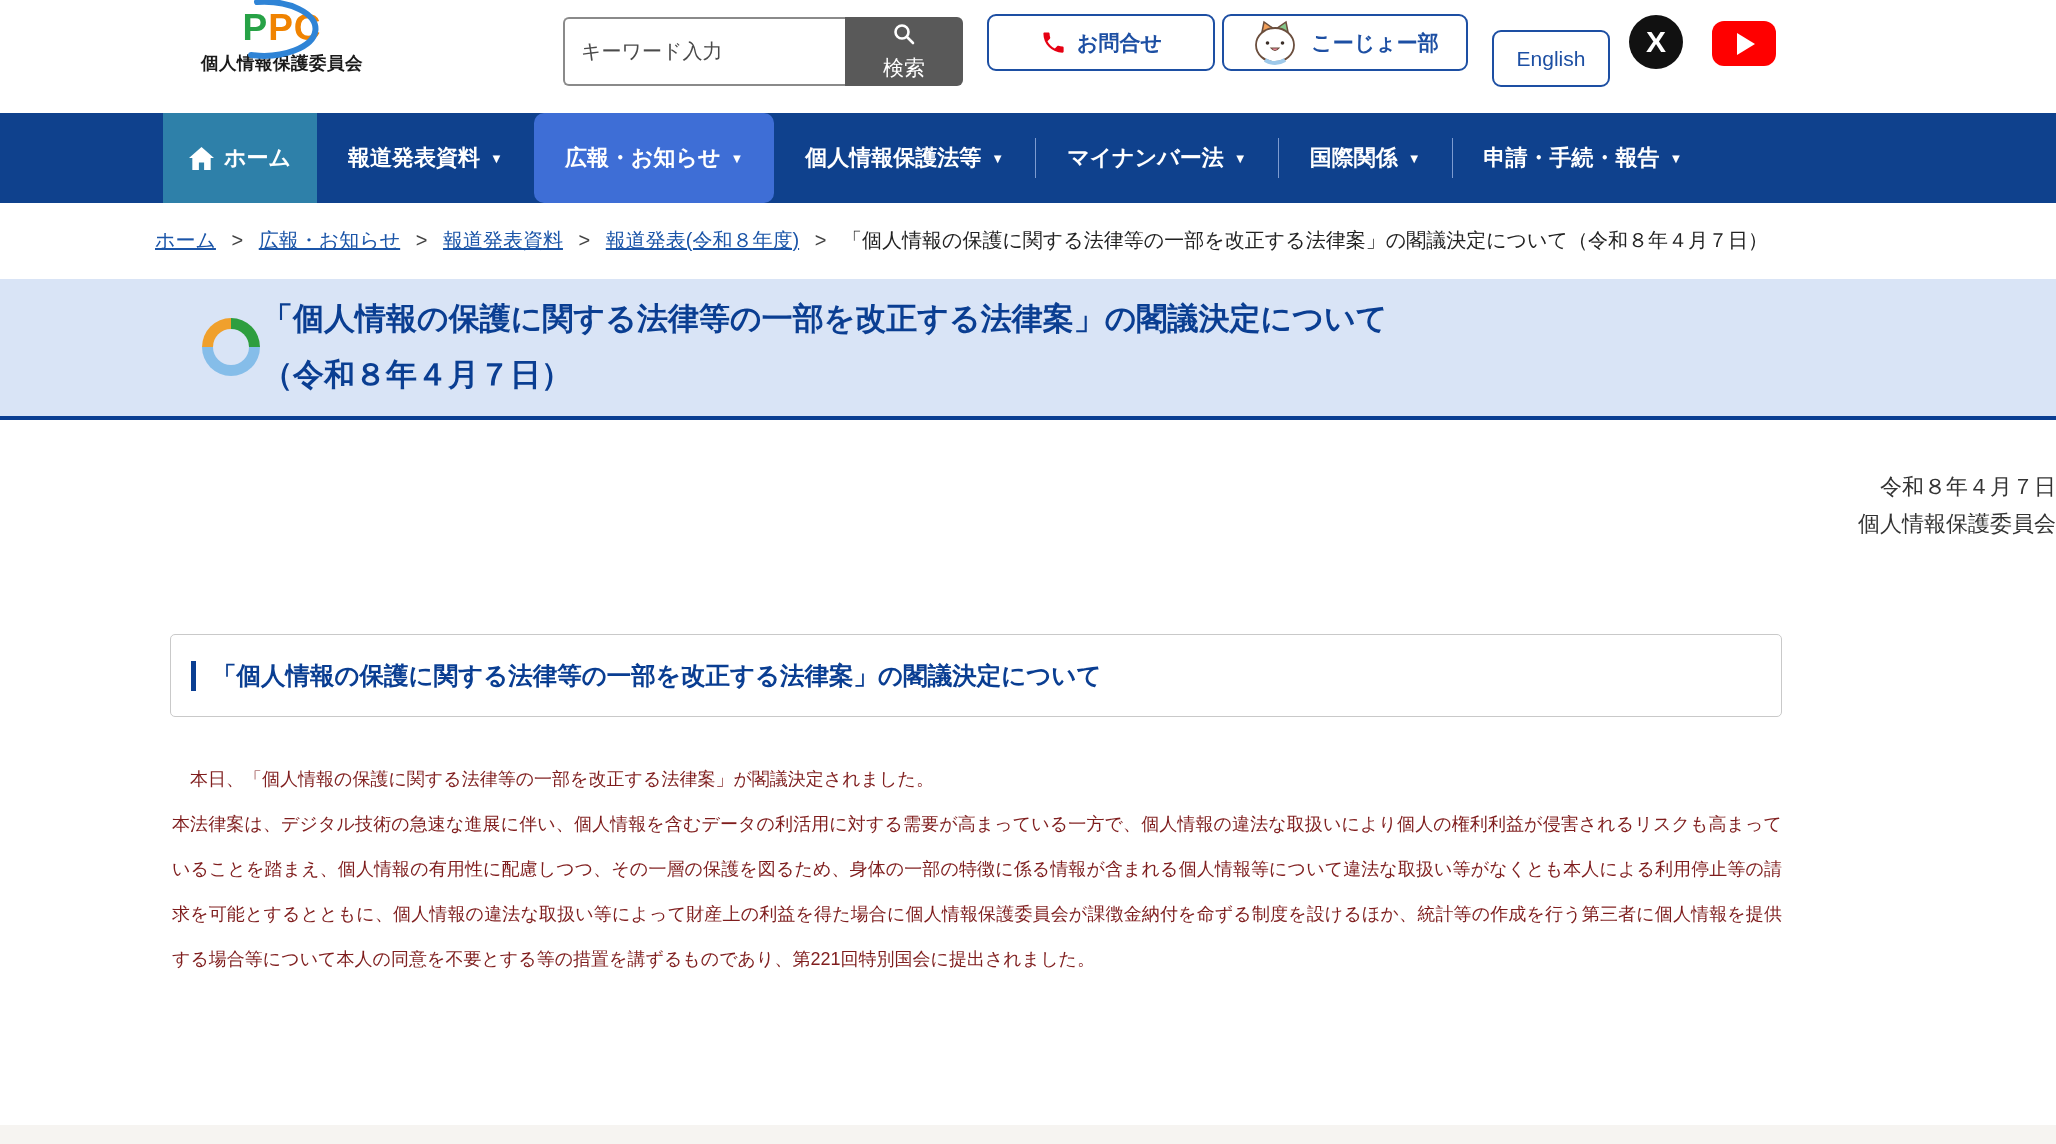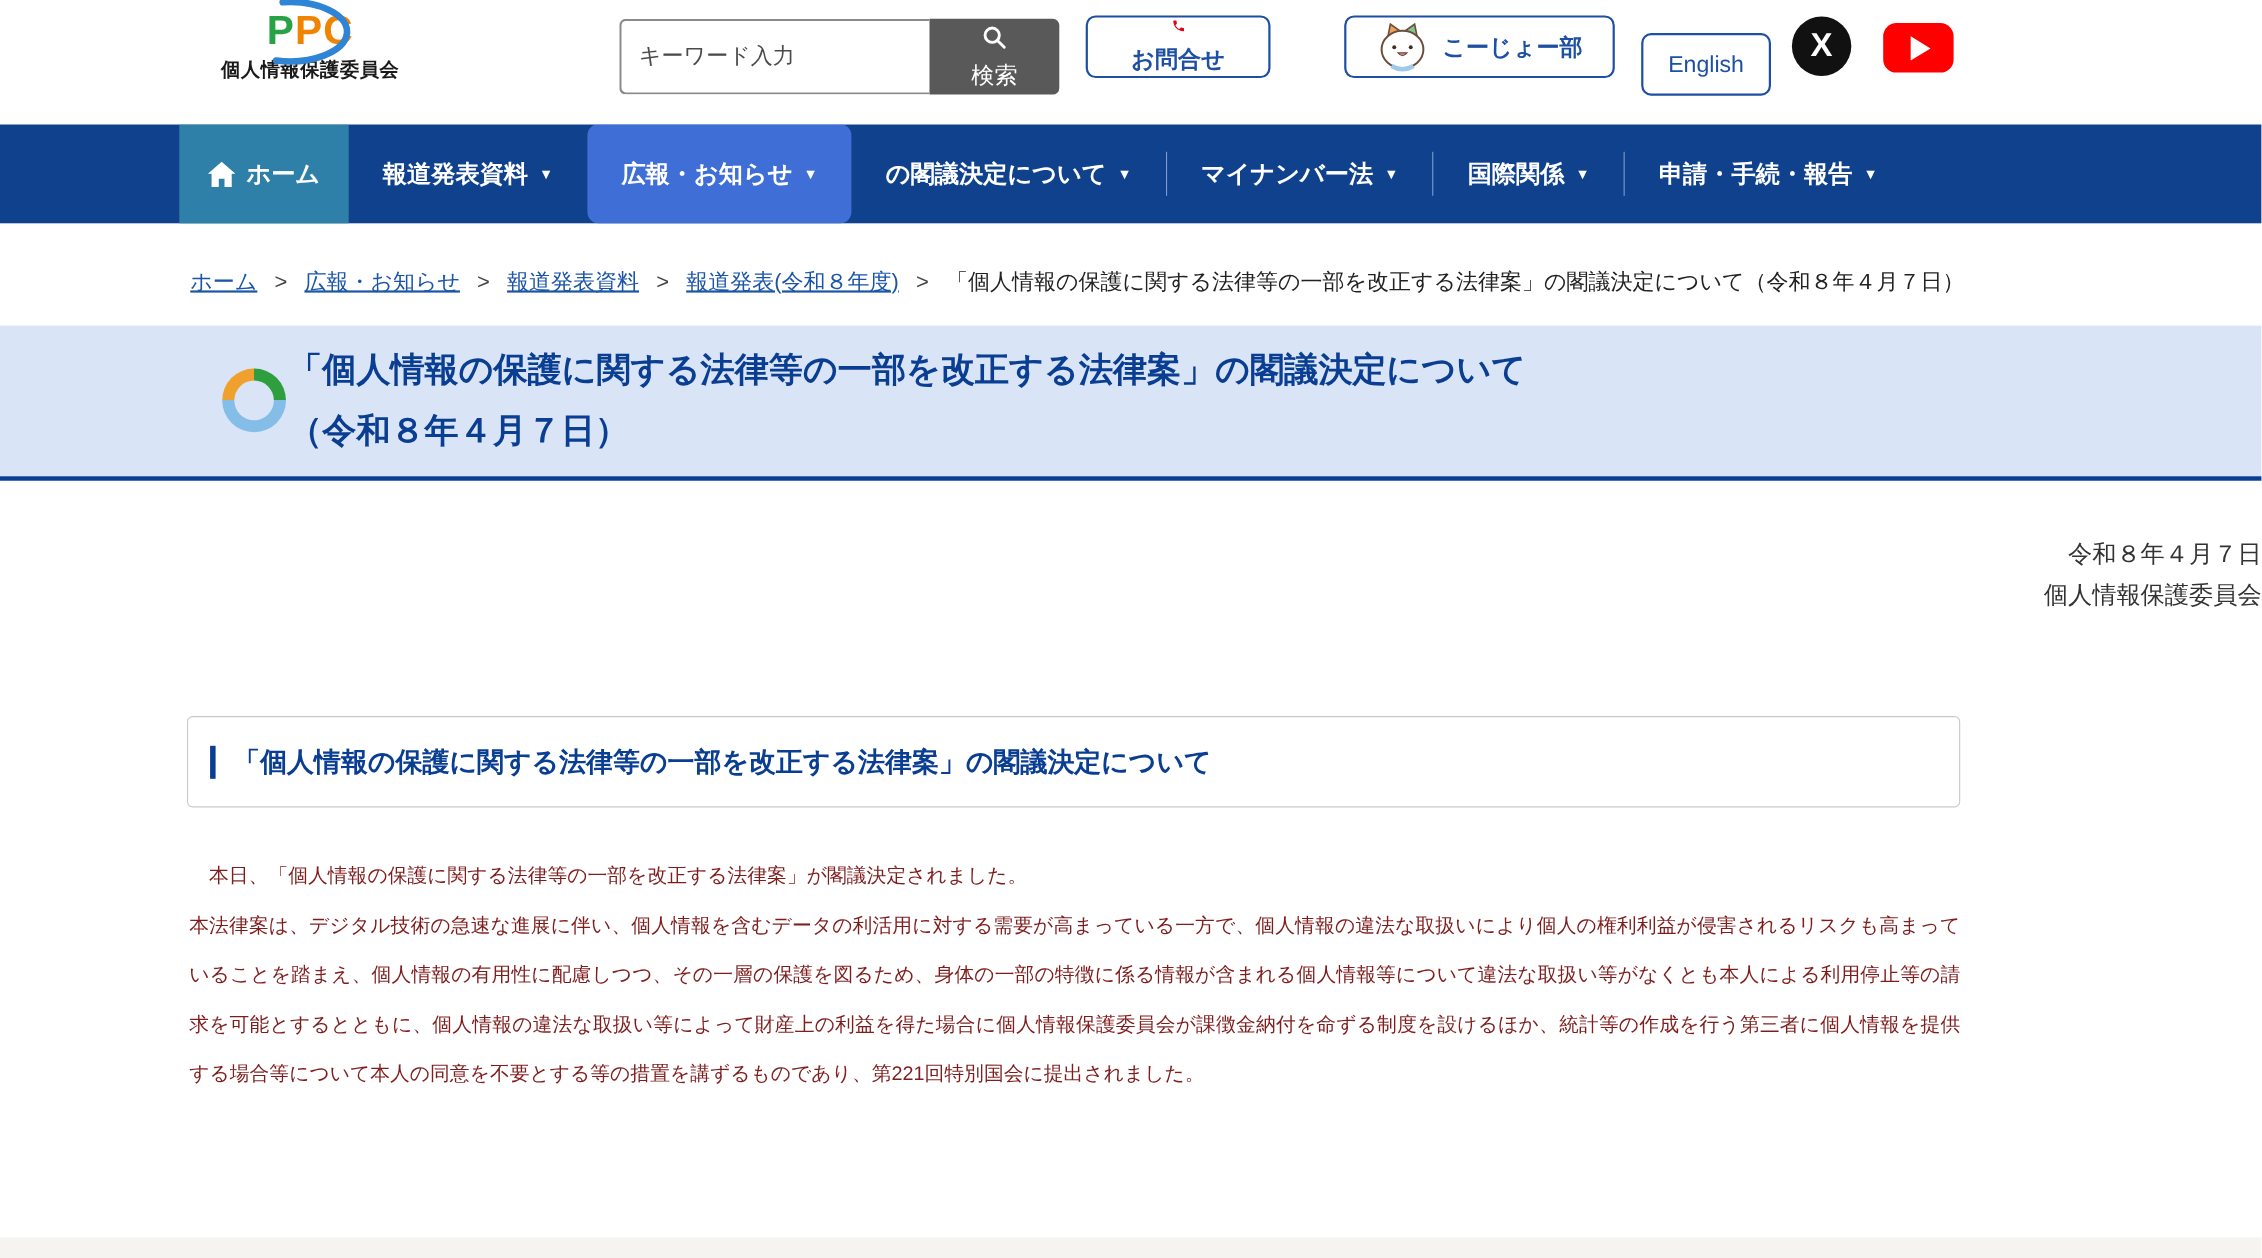--- a/index.html
+++ b/index.html
@@ -18,38 +18,38 @@
   .logo-name{font-size:17.5px;font-weight:bold;color:#1a1a1a;margin-top:1px;letter-spacing:.5px;white-space:nowrap;}
   .search{position:absolute;left:563px;top:17px;display:flex;height:69px;}
   .search-input{width:282px;height:100%;box-sizing:border-box;border:2px solid #8a8a8a;border-right:none;
     border-radius:6px 0 0 6px;font-size:20px;padding:0 16px;color:#333;outline:none;font-family:inherit;}
   .search-input::placeholder{color:#4a4a4a;opacity:1;}
   .search-btn{width:118px;background:#595959;border:none;border-radius:0 6px 6px 0;color:#fff;font-size:21px;
     display:flex;align-items:center;justify-content:center;gap:8px;cursor:pointer;font-family:inherit;flex-direction:column;}
   .hdr-btn{position:absolute;top:14px;height:57px;background:#fff;border:2px solid #1d4fa3;border-radius:9px;
     color:#1d4fa3;font-weight:bold;font-size:21px;display:flex;align-items:center;justify-content:center;gap:10px;
     cursor:pointer;box-sizing:border-box;font-family:inherit;}
-  .btn-contact{left:987px;width:168px;flex-direction:column;}
+  .btn-contact{left:987px;width:228px;}
   .btn-mascot{left:1222px;width:246px;gap:12px;}
   .btn-english{left:1492px;width:118px;font-weight:normal;margin-top:16px;}
   .x-link{position:absolute;left:1629px;top:15px;width:54px;height:54px;border-radius:50%;background:#111;color:#fff;
     display:flex;align-items:center;justify-content:center;font-size:30px;font-weight:bold;cursor:pointer;}
   .yt-link{position:absolute;left:1712px;top:21px;width:64px;height:45px;background:#ff0000;border-radius:12px;
     display:flex;align-items:center;justify-content:center;cursor:pointer;}
   .yt-tri{width:0;height:0;border-left:18px solid #fff;border-top:11px solid transparent;border-bottom:11px solid transparent;margin-left:4px;}
   
   .nav{height:90px;background:#0f418d;display:flex;align-items:stretch;padding-left:163px;}
   .nav-item{display:flex;align-items:center;gap:10px;padding:0 31px;color:#fff;font-size:22px;font-weight:bold;
     text-decoration:none;cursor:pointer;white-space:nowrap;}
   .nav-item .arr{font-size:13px;}
   .nav-home{background:#2e80a9;padding:0 26px;}
   .nav-active{background:#3e6ed6;border-radius:10px;}
   .nav-sep{width:1px;background:#7d9bd0;margin:25px 0;}
   
-  .breadcrumb{padding:38px 270px 22px 155px;font-size:20px;line-height:33px;color:#222;text-align:right;}
+  .breadcrumb{padding:21px 270px 22px 155px;font-size:20px;line-height:33px;color:#222;}
   .breadcrumb a{color:#1b55a8;text-decoration:underline;cursor:pointer;}
   .bc-sep{margin:0 10px;color:#444;}
   
   .banner{background:#d9e4f6;border-bottom:4px solid #0a3e92;padding:12px 60px 13px 262px;position:relative;}
   .ring{position:absolute;left:202px;top:39px;width:58px;height:58px;border-radius:50%;
     background:conic-gradient(#2e9e3f 0 25%, #85bde9 25% 75%, #f0a02c 75% 100%);}
   .ring::after{content:"";position:absolute;inset:11px;background:#d9e4f6;border-radius:50%;}
   .banner-title div{color:#0a3e92;font-size:31px;font-weight:bold;line-height:56px;}
   
   .date-block{margin-top:48px;text-align:right;font-size:22px;line-height:37px;color:#333;}
@@ -127,21 +127,21 @@
   </a>
   <a class="nav-item">
     <span>報道発表資料</span>
     <span class="arr">▼</span>
   </a>
   <a class="nav-item nav-active">
     <span>広報・お知らせ</span>
     <span class="arr">▼</span>
   </a>
   <a class="nav-item">
-    <span>の閣議決定について</span>
+    <span>個人情報保護法等</span>
     <span class="arr">▼</span>
   </a>
   <span class="nav-sep"></span>
   <a class="nav-item">
     <span>マイナンバー法</span>
     <span class="arr">▼</span>
   </a>
   <span class="nav-sep"></span>
   <a class="nav-item">
     <span>国際関係</span>

